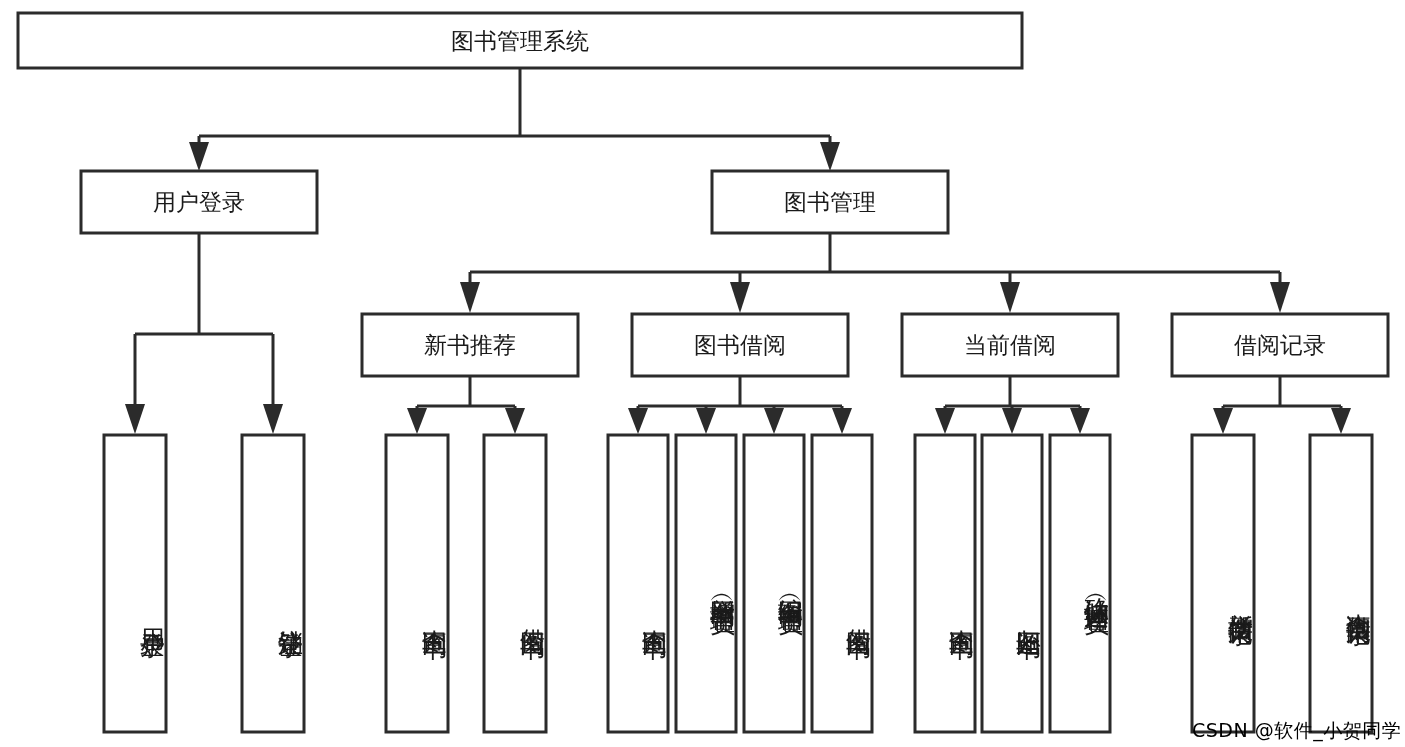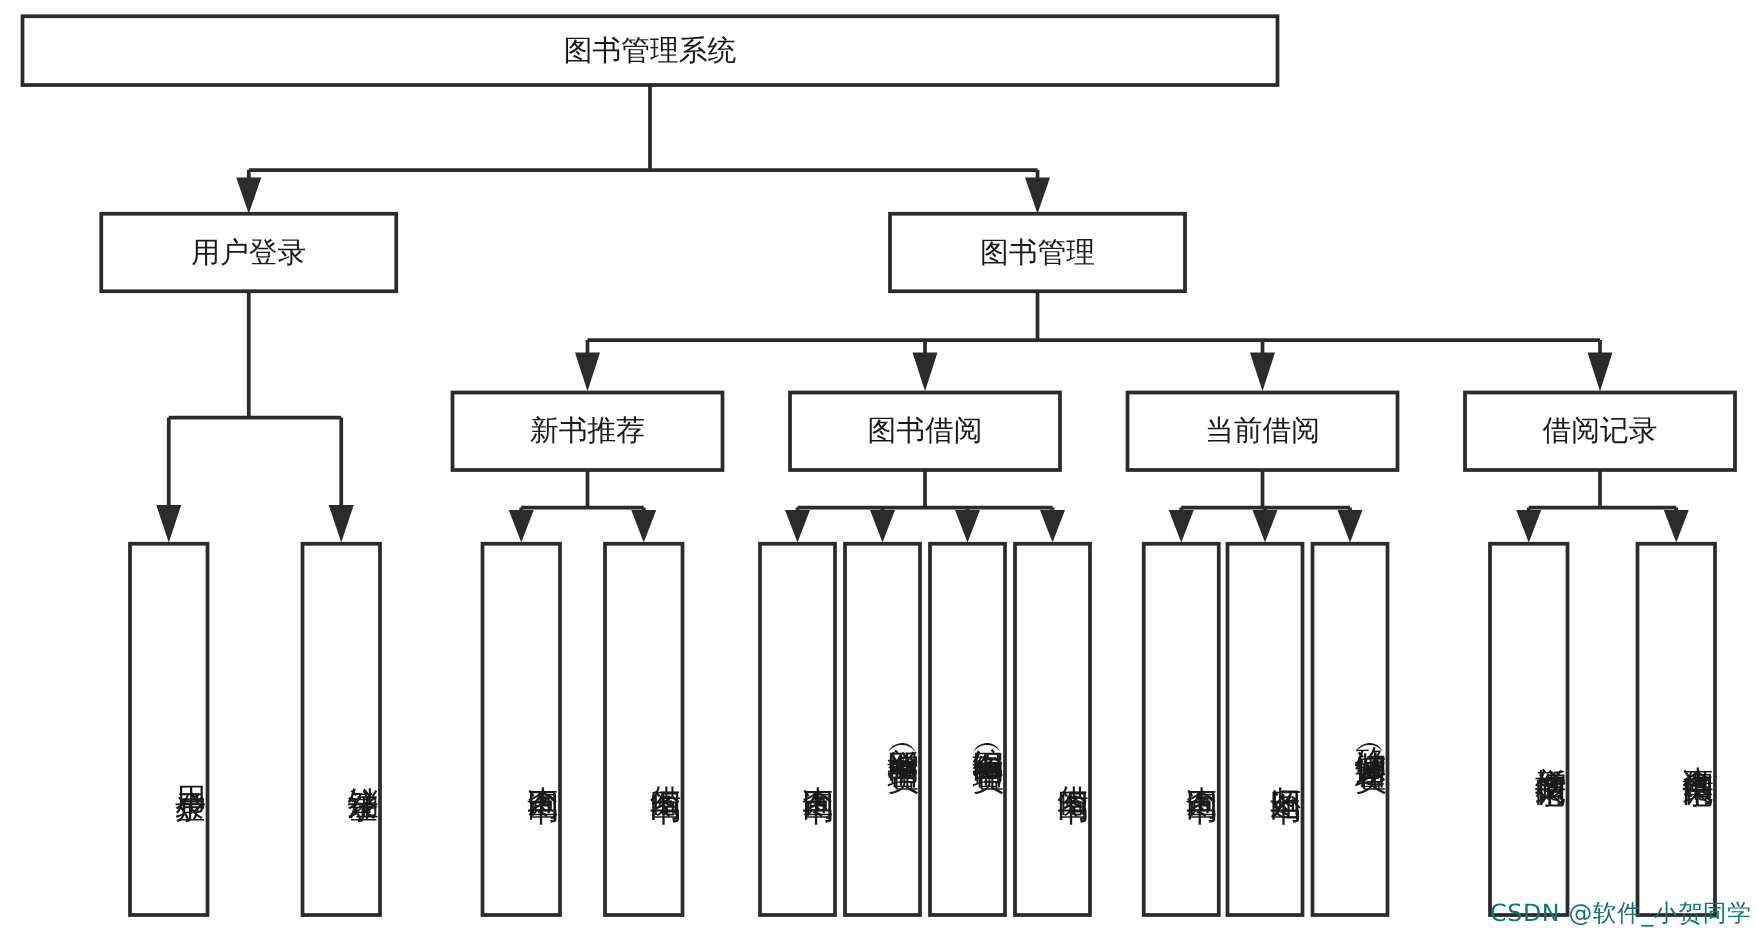--- a/index.html
+++ b/index.html
@@ -63,21 +63,21 @@
     white-space: nowrap;
     pointer-events: none;
     display: flex;
     align-items: flex-start;
     justify-content: center;
   }
   .watermark {
     position: absolute;
     font-family: "DejaVu Sans", "Liberation Sans", sans-serif;
     font-size: 19px;
-    color: #0f766e;
+    color: #000000;
     white-space: nowrap;
     letter-spacing: 0.5px;
   }
 </style>
 </head>
 <body>
 
 <div id="diagram-root">
 
   <svg id="flow" viewBox="0 0 1405 747">

